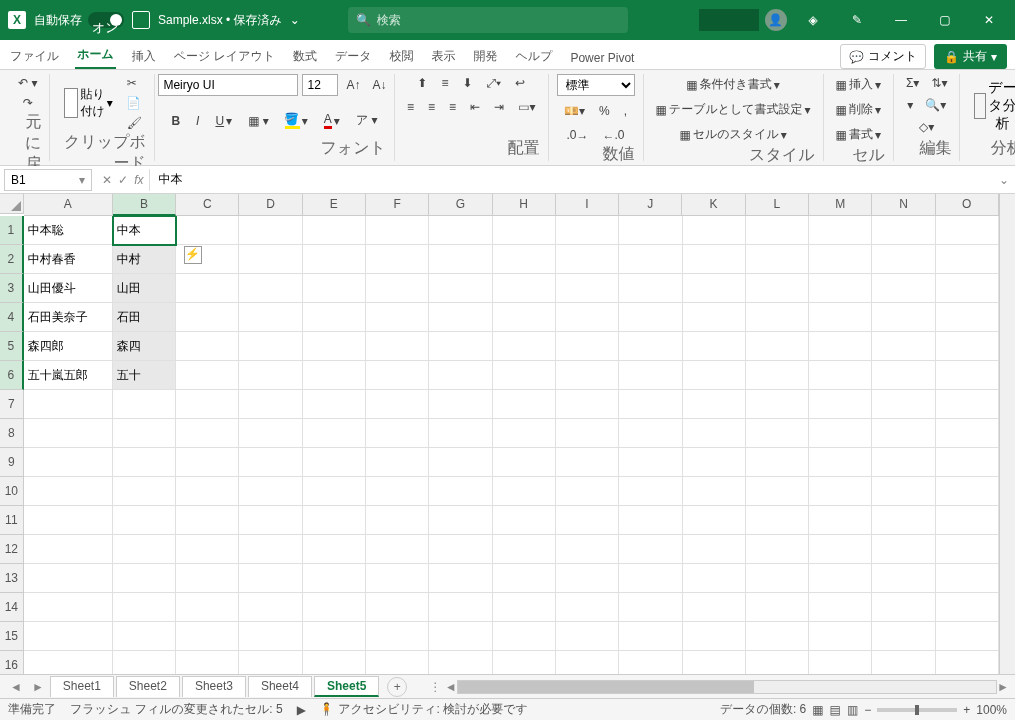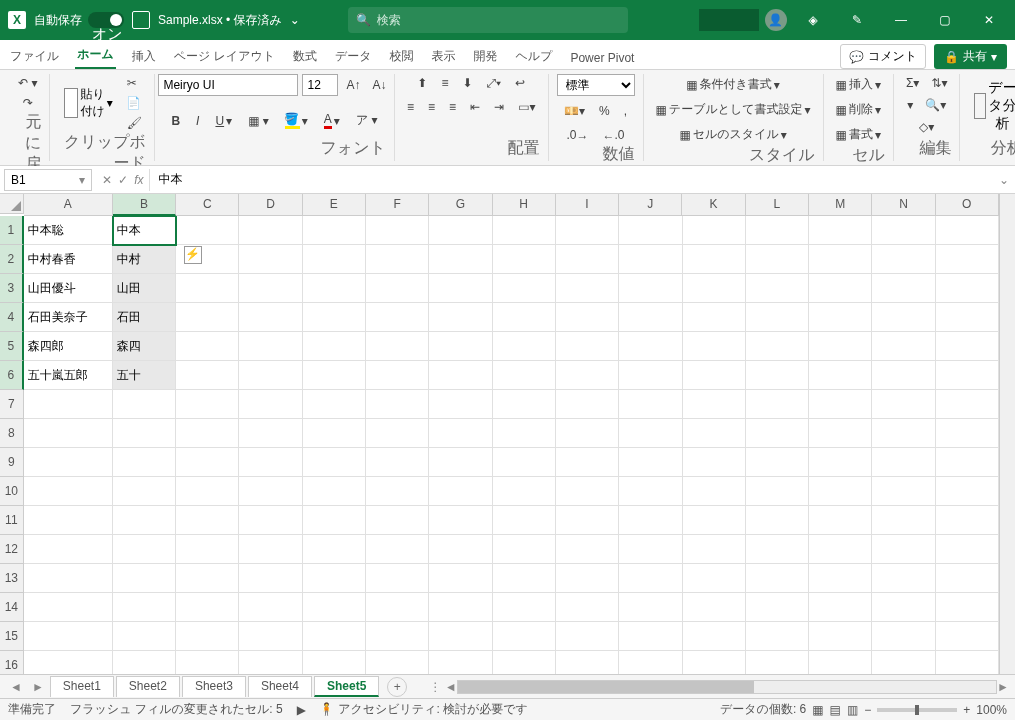--- a/index.html
+++ b/index.html
@@ -67,21 +67,21 @@
 .vscroll{width:16px;background:#f0f0f0;border-left:1px solid #ccc}
 </style>
 </head>
 <body>
 
 <div class="titlebar">
   <div class="xl-icon">X</div>
   <div class="autosave">
     <span>自動保存</span>
     <div class="toggle">
-        <span style="position:absolute;left:4px;top:13px;color:#fff;font-size:15px">オン</span>
+        <span style="position:absolute;left:4px;top:7px;color:#fff;font-size:13px">オン</span>
       </div>
   </div>
   <div class="save-icon"></div>
   <span>Sample.xlsx • 保存済み</span>
   <span>⌄</span>
   <div class="search-box">
     <span>🔍</span>
     <span>検索</span>
   </div>
   <div class="spacer"></div>

